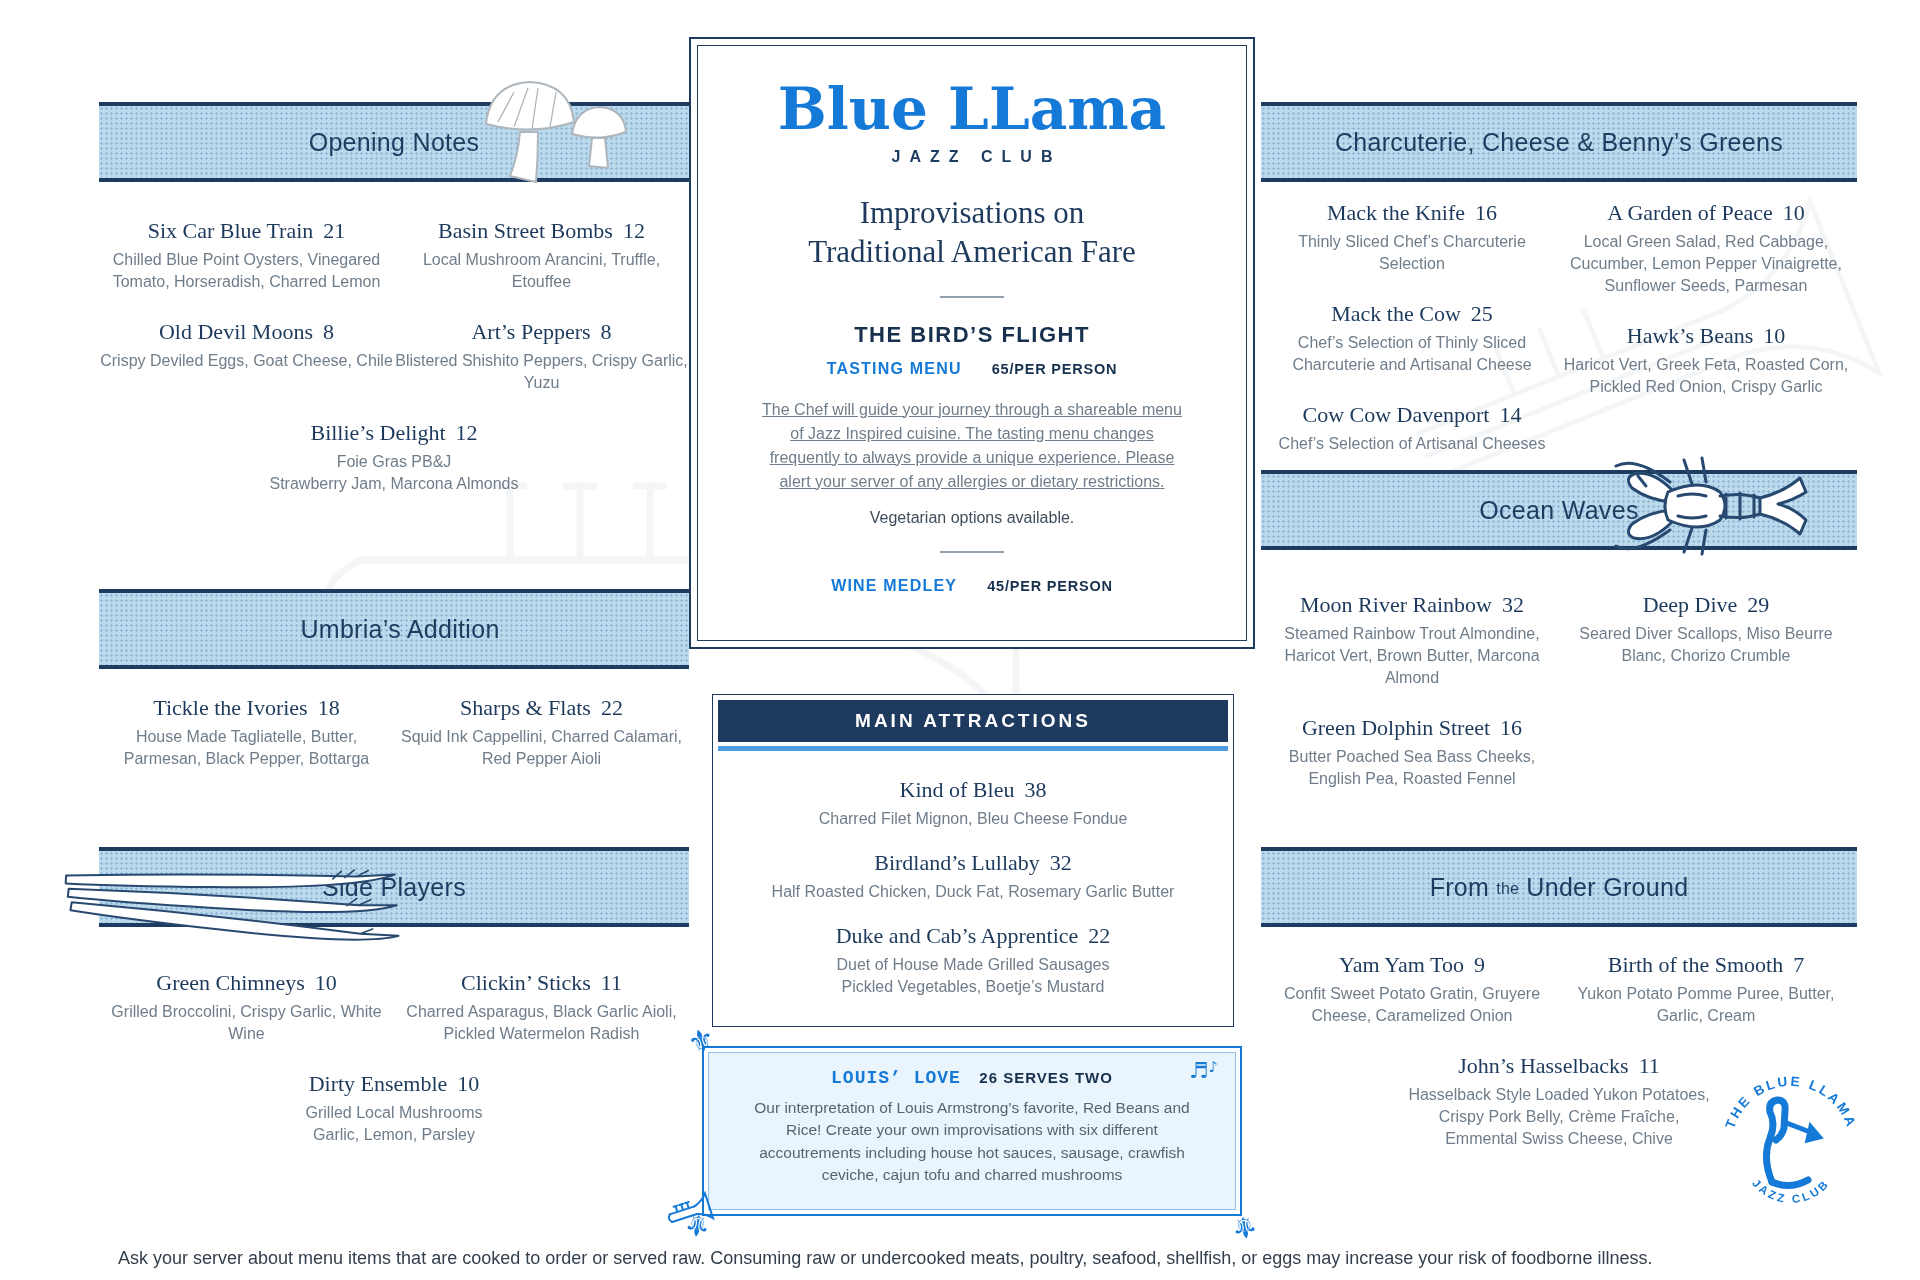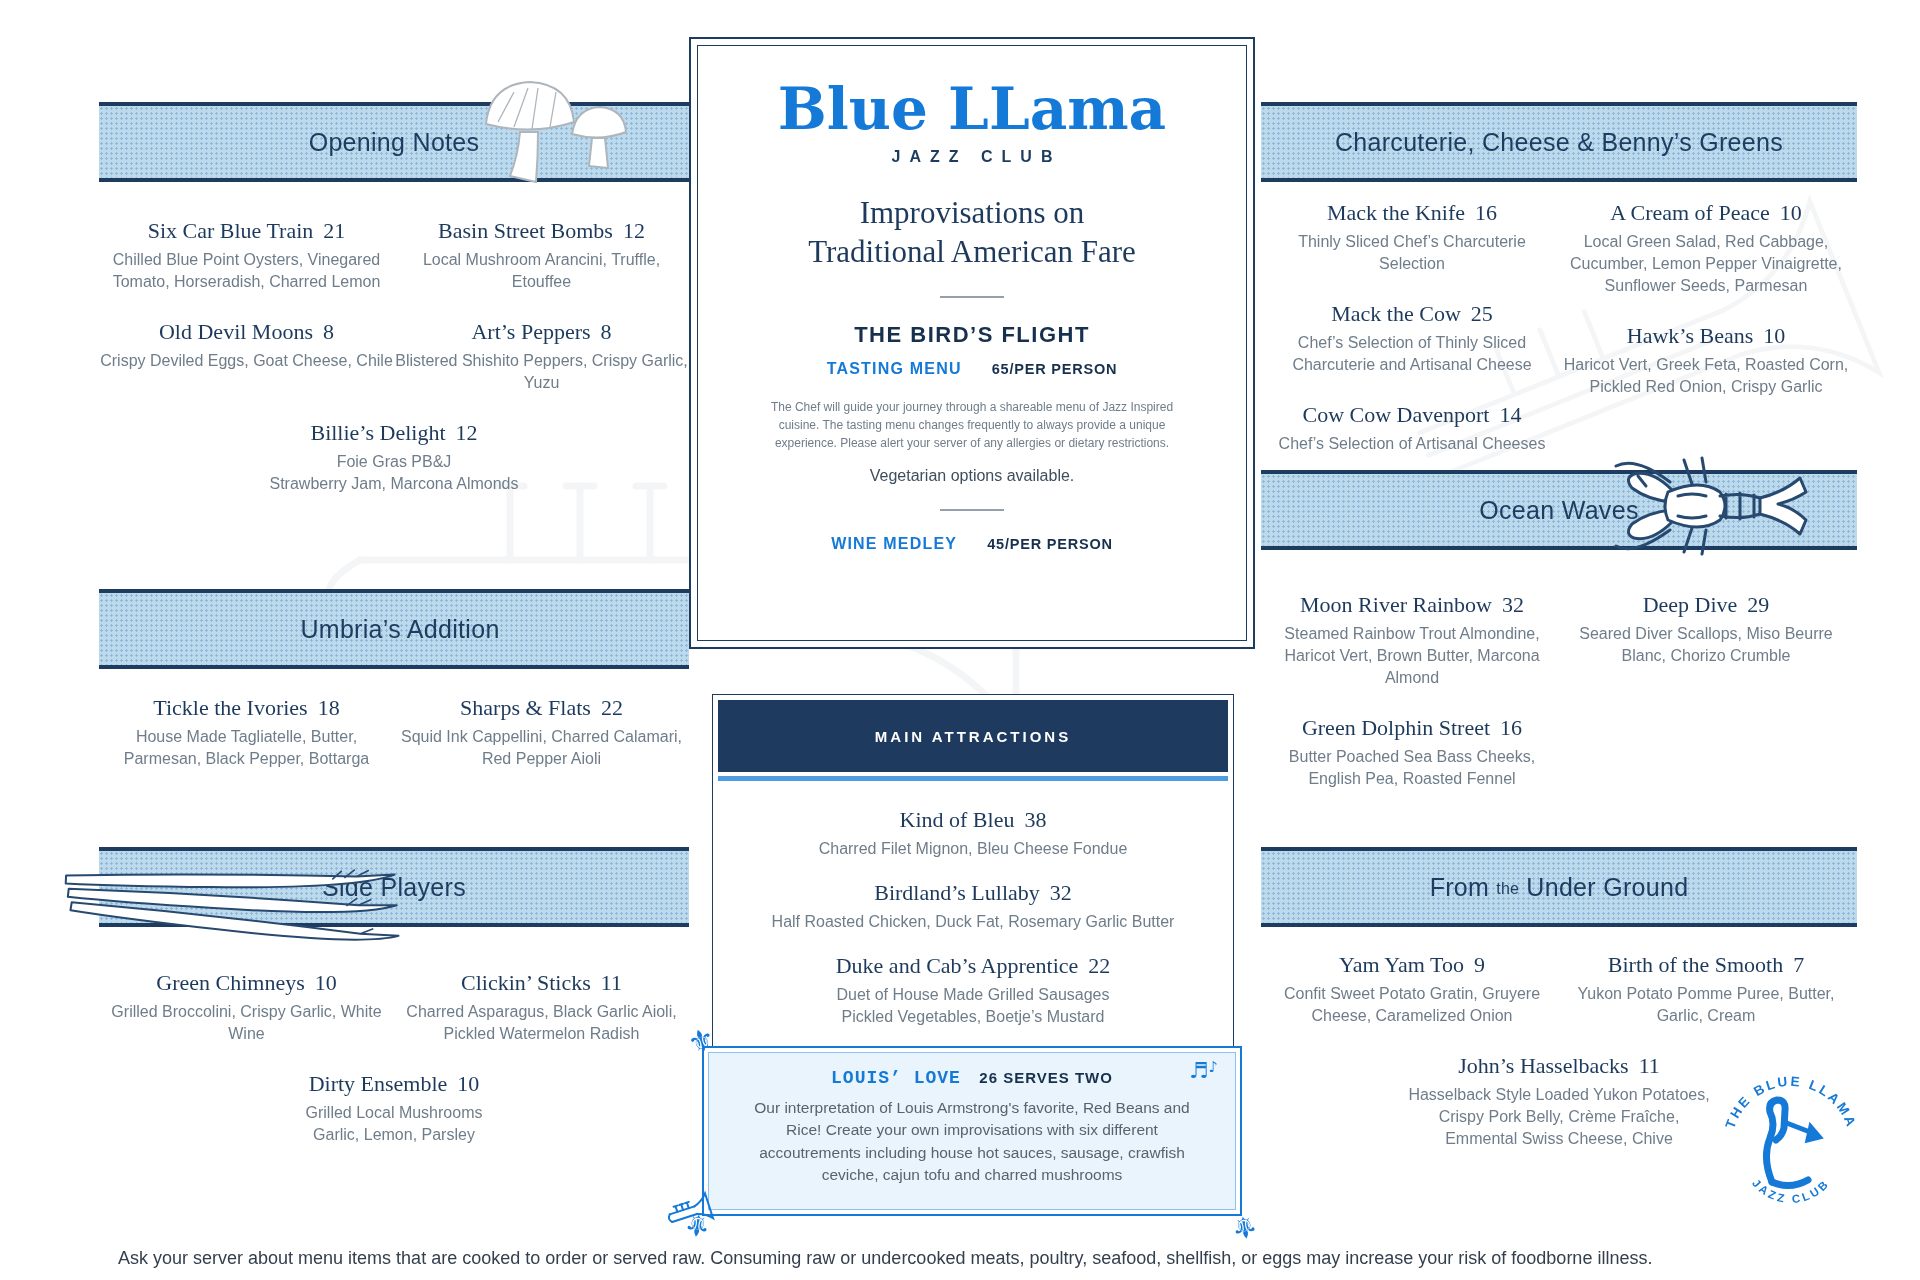--- a/index.html
+++ b/index.html
@@ -49,26 +49,26 @@
   .card { left:689px; top:37px; width:566px; height:612px; border:2px solid #1d3c5f; background:#fff; padding:6px; z-index:4; }
   .card-inner { border:1px solid #1d3c5f; height:100%; text-align:center; padding-top:34px; }
   .logo-script { font-family:"DejaVu Serif", serif; font-weight:bold; font-size:58px; color:#1479d7; line-height:1; }
   .logo-sub { margin-top:10px; font-size:16px; font-weight:bold; letter-spacing:9px; text-indent:9px; color:#1d3c5f; }
   .tagline { margin-top:28px; font-family:"Liberation Serif", serif; font-size:31px; color:#1d3a5c; line-height:1.25; }
   .hr { width:64px; border-top:2px solid #93a1ae; margin:24px auto; }
   .bird { font-size:22px; font-weight:bold; color:#16304d; letter-spacing:1.5px; }
   .prow { margin-top:12px; display:flex; justify-content:center; align-items:baseline; gap:30px; }
   .plab { font-size:16px; font-weight:bold; color:#1479d7; letter-spacing:1.2px; }
   .pprc { font-size:14.5px; font-weight:bold; color:#16304d; letter-spacing:.8px;text-align:center; }
-  .cdesc { width:426px; margin:20px auto 8px; font-size:12px; color:#6f7d8a; line-height:1.5; }
+  .cdesc { width:426px; margin:20px auto 8px; font-size:16px; color:#6f7d8a; line-height:1.5;text-decoration:underline; }
   .vnote { margin-top:15px; font-size:16px; color:#3f4e5c; }
 
   
   .ma-box { left:712px; top:694px; width:522px; border:1px solid #1d3c5f; background:#fff; padding:5px 5px 28px; z-index:4; }
-  .ma-head { height:72px; background:#1e3a5f; color:#fff; display:flex; align-items:center; justify-content:center; font-size:15px; font-weight:bold; letter-spacing:3px; }
+  .ma-head { height:42px; background:#1e3a5f; color:#fff; display:flex; align-items:center; justify-content:center; font-size:19px; font-weight:bold; letter-spacing:3px; }
   .ma-stripe { height:5px; background:#4d9be0; margin-top:4px; }
   .ma-items { padding-top:26px; display:flex; flex-direction:column; gap:20px; align-items:center; }
   .ma-items .it { max-width:420px; }
 
   
   .louis { left:702px; top:1046px; width:540px; min-height:168px; border:2px solid #1479d7; background:#fff; padding:4px; z-index:4; }
   .louis-inner { border:1px solid #90c1ea; background:#eaf4fc; padding:15px 26px 16px; text-align:center; min-height:158px; }
   .l-title { font-size:18px; font-weight:bold; color:#1479d7; letter-spacing:1px;font-family:Liberation Mono, monospace; }
   .l-serves { font-size:15px; font-weight:bold; color:#16304d; letter-spacing:1px; margin-left:14px; }
   .l-desc { margin-top:9px; font-size:15.5px; color:#57646f; line-height:1.45; }
@@ -211,21 +211,21 @@
           <div><span class="nm">Mack the Cow</span><span class="pr">25</span></div>
           <div class="ds">Chef’s Selection of Thinly Sliced Charcuterie and Artisanal Cheese</div>
         </div>
         <div class="it">
           <div><span class="nm">Cow Cow Davenport</span><span class="pr">14</span></div>
           <div class="ds">Chef’s Selection of Artisanal Cheeses</div>
         </div>
       </div>
       <div class="col">
         <div class="it">
-          <div><span class="nm">A Cream of Peace</span><span class="pr">10</span></div>
+          <div><span class="nm">A Garden of Peace</span><span class="pr">10</span></div>
           <div class="ds">Local Green Salad, Red Cabbage, Cucumber, Lemon Pepper Vinaigrette, Sunflower Seeds, Parmesan</div>
         </div>
         <div class="it">
           <div><span class="nm">Hawk’s Beans</span><span class="pr">10</span></div>
           <div class="ds">Haricot Vert, Greek Feta, Roasted Corn, Pickled Red Onion, Crispy Garlic</div>
         </div>
       </div>
     </div>
   </section>
 

